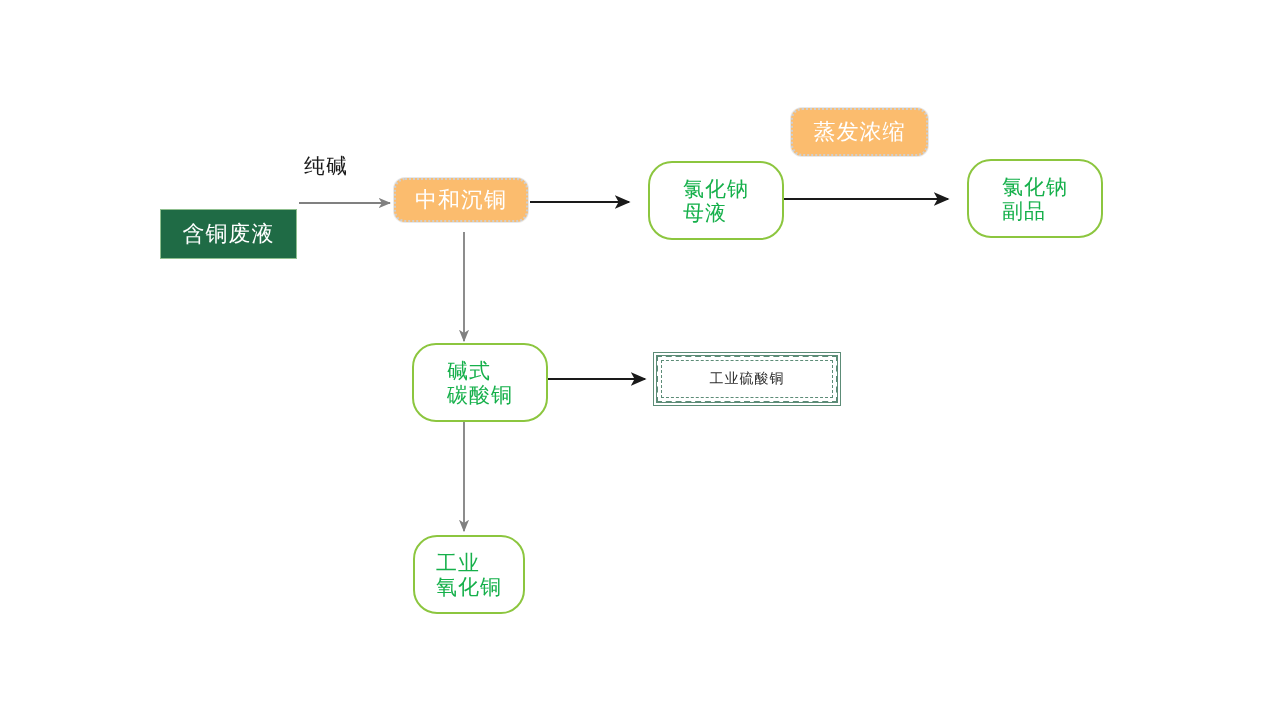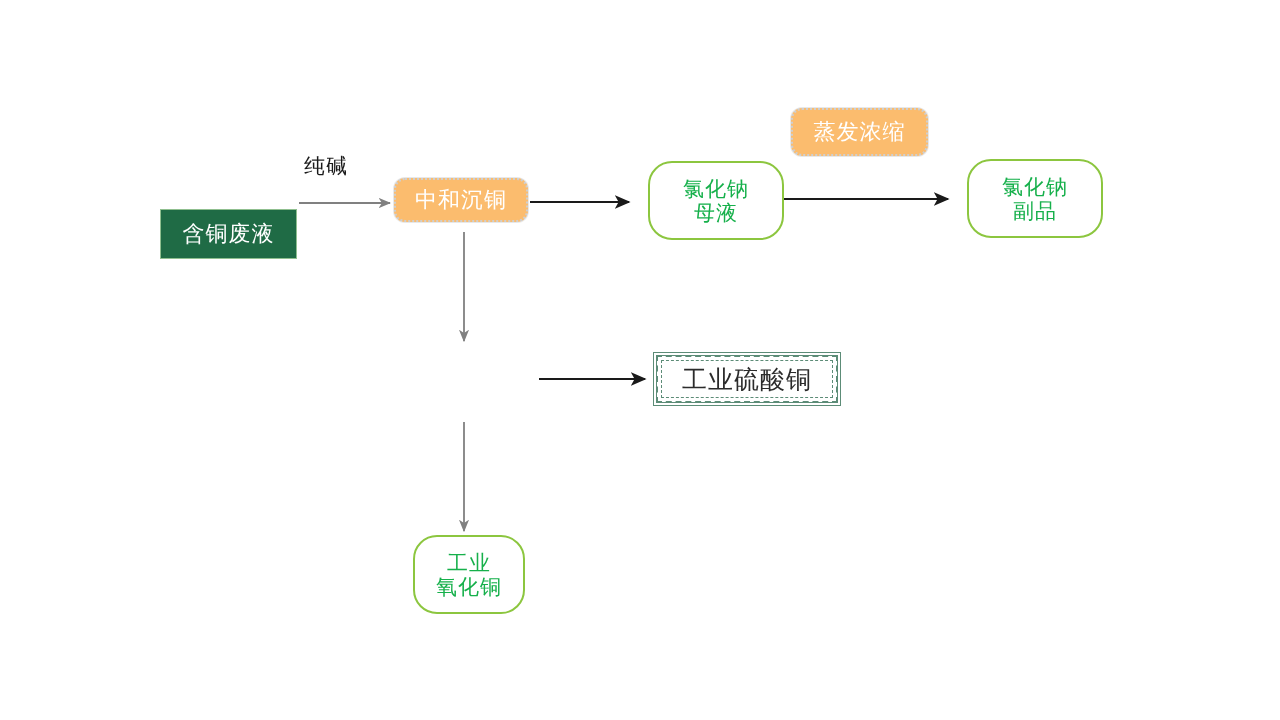--- a/index.html
+++ b/index.html
@@ -32,21 +32,20 @@
     height: 720px;
     pointer-events: none;
   }
 
   .node {
     position: absolute;
     box-sizing: border-box;
     display: flex;
     align-items: center;
     justify-content: center;
-    text-align: center;
     line-height: 1.14;
     white-space: pre-line;
     user-select: none;
   }
 
   
   .node.dark-green {
     background: #1F6B45;
     border: 1px solid #8FBF8F;
     color: #ffffff;
@@ -76,21 +75,21 @@
     letter-spacing: 1px;
     margin-left: 16px;
   }
 
   
   .node.dashed-teal {
     background: #ffffff;
     border: 4px double #5C8C77;
     border-style: double;
     color: #2b2b2b;
-    font-size: 25px;
+    font-size: 14px;
     letter-spacing: 1px;
   }
   .node.dashed-teal::before {
     content: "";
     position: absolute;
     left: -1px; top: -1px; right: -1px; bottom: -1px;
     border: 2px dashed #5C8C77;
     pointer-events: none;
   }
   .node.dashed-teal::after {
@@ -151,19 +150,21 @@
   <div class="node orange" style="left:394px; top:178px; width:134px; height:44px;">中和沉铜</div>
 
   <div class="node orange" style="left:791px; top:108px; width:137px; height:48px;">蒸发浓缩</div>
 
   <div class="node green-outline" style="left:632px; top:161px; width:136px; height:79px;">氯化钠
 母液</div>
 
   <div class="node green-outline" style="left:951px; top:159px; width:136px; height:79px;">氯化钠
 副品</div>
 
+  <div class="node green-outline" style="left:396px; top:343px; width:136px; height:79px;">碱式
+碳酸铜</div>
 
   <div class="node dashed-teal" style="left:653px; top:352px; width:188px; height:54px;">工业硫酸铜</div>
 
   <div class="node green-outline" style="left:397px; top:535px; width:112px; height:79px;">工业
 氧化铜</div>
 
 </div>
 
 </body></html>

